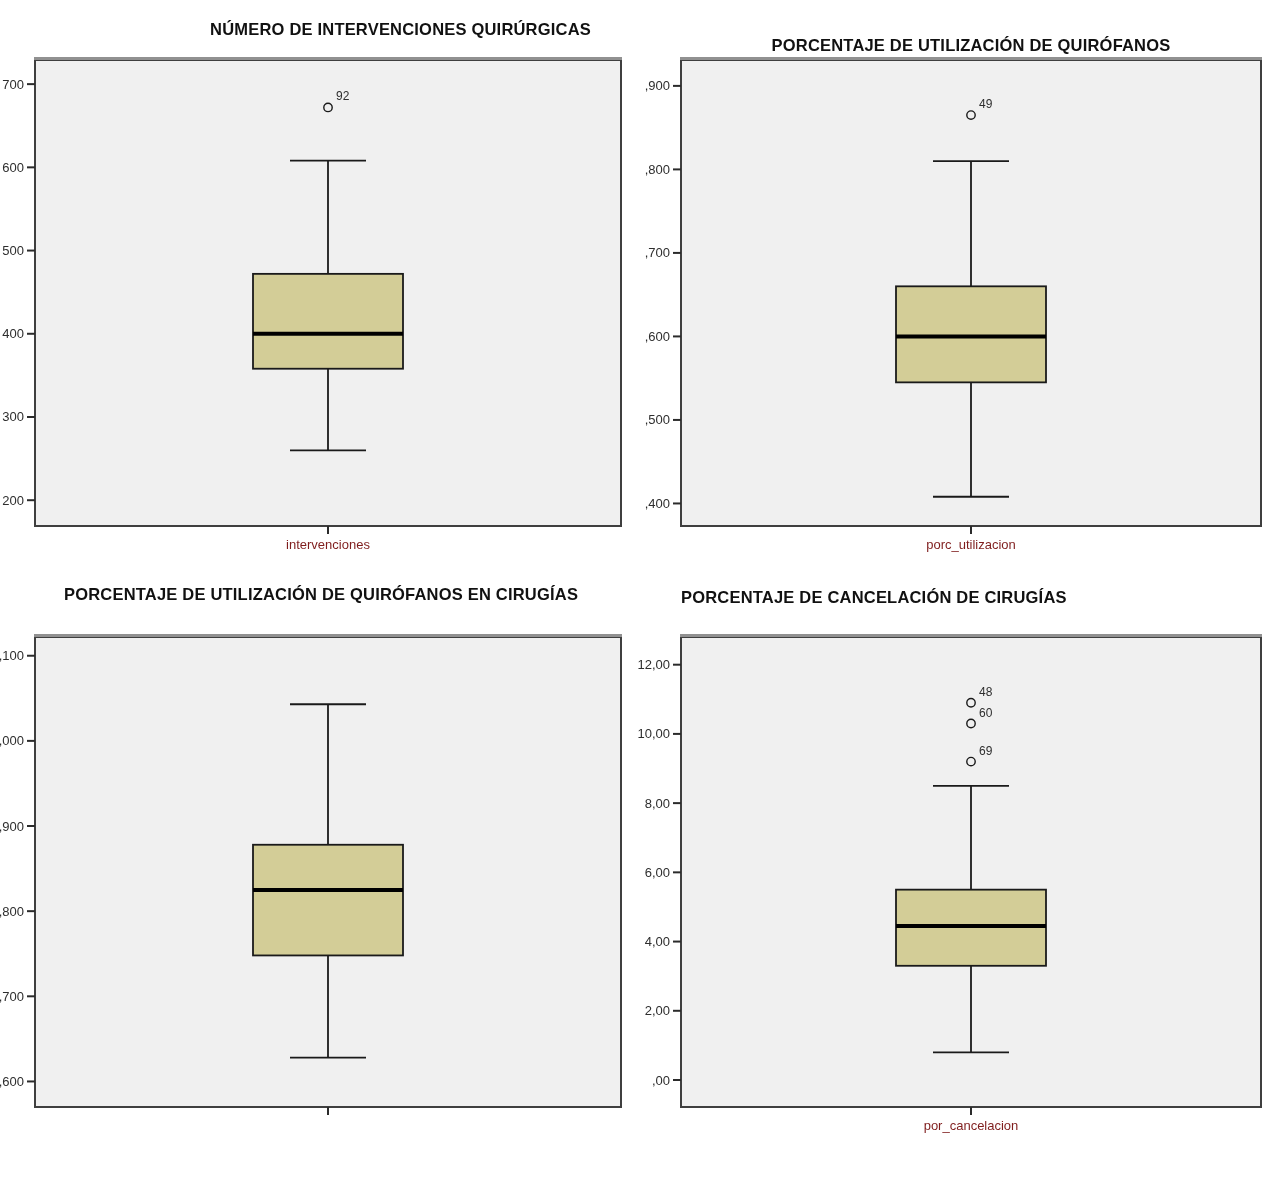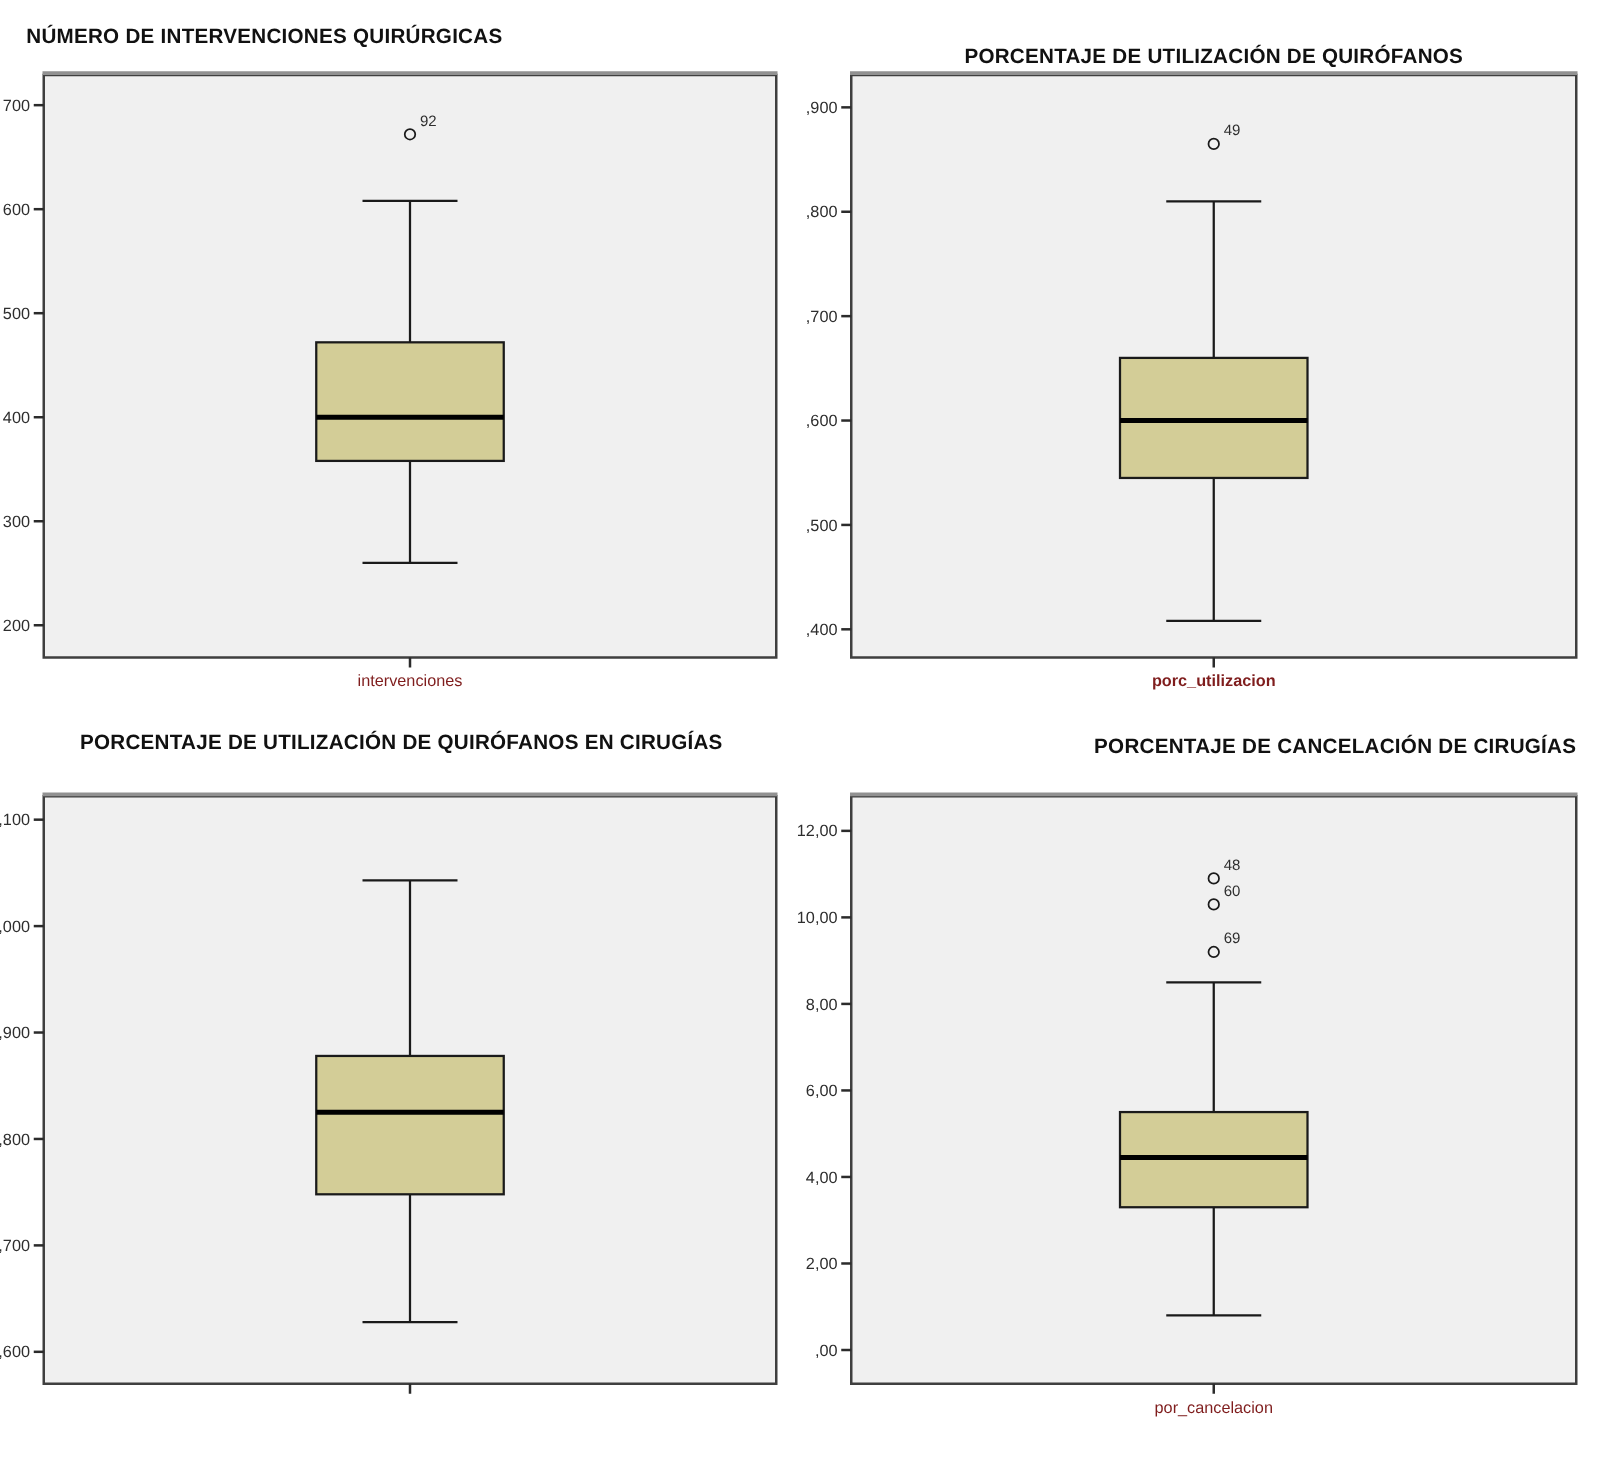--- a/index.html
+++ b/index.html
@@ -7,29 +7,29 @@
     position:relative;width:1280px;height:1184px;background:#ffffff;
     font-family:"Liberation Sans",sans-serif;overflow:hidden;
   }
   #chart-svg{position:absolute;left:0;top:0;}
   svg text{font-size:13px;fill:#2e2e2e;font-family:"Liberation Sans",sans-serif;}
   svg text.outlier{font-size:12px;}
   .chart-title{
     position:absolute;font-weight:bold;font-size:16.5px;color:#111111;
     letter-spacing:0.2px;white-space:nowrap;
   }
-  .t0{left:21px;top:20px;width:570px;text-align:left;}
+  .t0{left:21px;top:20px;width:570px;text-align:right;}
   .t1{left:681px;top:20px;width:580px;text-align:center;margin-top:16px;}
   .t2{left:64px;top:582px;text-align:right;line-height:25px;}
-  .t3{left:681px;top:588px;width:580px;text-align:right;}
+  .t3{left:681px;top:588px;width:580px;text-align:left;}
   .cat-label{
     position:absolute;font-size:13px;color:#7f1d1d;text-align:center;
   }
   .c0{left:35px;top:537px;width:586px;}
-  .c1{left:681px;top:537px;width:580px;font-weight:bold;}
+  .c1{left:681px;top:537px;width:580px;}
   .c2{left:35px;top:1118px;width:586px;}
   .c3{left:681px;top:1118px;width:580px;}
 </style>
 </head>
 <body>
 
 <div class="canvas">
   <svg id="chart-svg" width="1280" height="1184" viewBox="0 0 1280 1184">
       <rect x="35" y="60" width="586" height="466" fill="#f0f0f0" stroke="#3f3f3f" stroke-width="2"></rect>
       <line x1="34" y1="58.5" x2="622" y2="58.5" stroke="#919191" stroke-width="3"></line>

